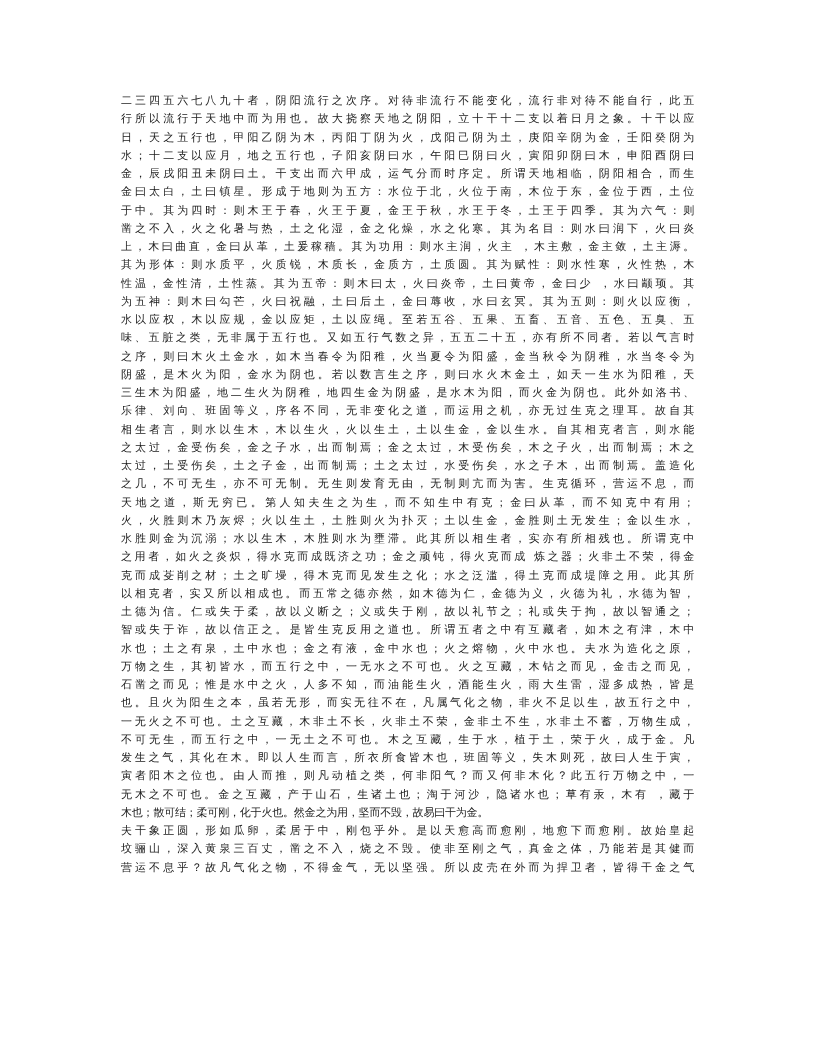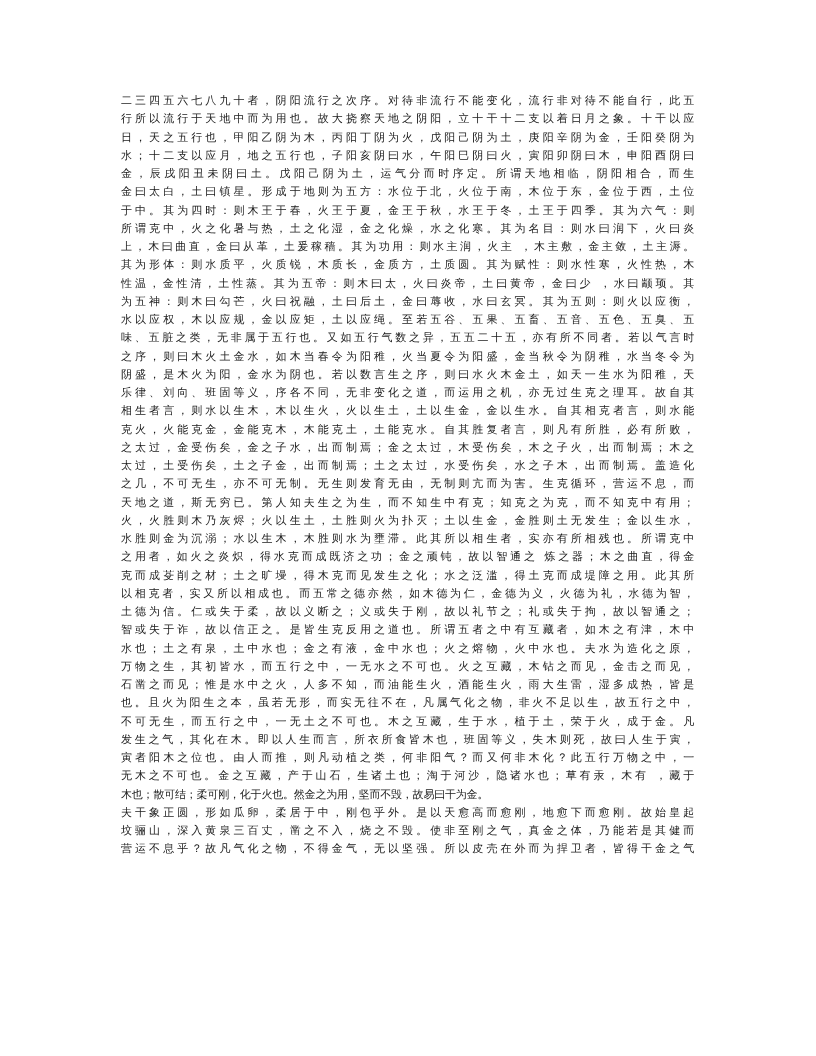--- a/index.html
+++ b/index.html
@@ -28,50 +28,51 @@
 </style>
 </head>
 <body>
 
 <div class="page">
   <div id="p1">
       <span class="line">二三四五六七八九十者，阴阳流行之次序。对待非流行不能变化，流行非对待不能自行，此五</span>
       <span class="line">行所以流行于天地中而为用也。故大挠察天地之阴阳，立十干十二支以着日月之象。十干以应</span>
       <span class="line">日，天之五行也，甲阳乙阴为木，丙阳丁阴为火，戊阳己阴为土，庚阳辛阴为金，壬阳癸阴为</span>
       <span class="line">水；十二支以应月，地之五行也，子阳亥阴曰水，午阳巳阴曰火，寅阳卯阴曰木，申阳酉阴曰</span>
-      <span class="line">金，辰戌阳丑未阴曰土。戊阳己阴为土，运气分而时序定。所谓天地相临，阴阳相合，而生</span>
+      <span class="line">金，辰戌阳丑未阴曰土。干支出而六甲成，运气分而时序定。所谓天地相临，阴阳相合，而生</span>
       <span class="line">金曰太白，土曰镇星。形成于地则为五方：水位于北，火位于南，木位于东，金位于西，土位</span>
       <span class="line">于中。其为四时：则木王于春，火王于夏，金王于秋，水王于冬，土王于四季。其为六气：则</span>
-      <span class="line">所谓克中，火之化暑与热，土之化湿，金之化燥，水之化寒。其为名目：则水曰润下，火曰炎</span>
+      <span class="line">凿之不入，火之化暑与热，土之化湿，金之化燥，水之化寒。其为名目：则水曰润下，火曰炎</span>
       <span class="line">上，木曰曲直，金曰从革，土爰稼穑。其为功用：则水主润，火主 ，木主敷，金主敛，土主溽。</span>
       <span class="line">其为形体：则水质平，火质锐，木质长，金质方，土质圆。其为赋性：则水性寒，火性热，木</span>
       <span class="line">性温，金性清，土性蒸。其为五帝：则木曰太，火曰炎帝，土曰黄帝，金曰少 ，水曰颛顼。其</span>
       <span class="line">为五神：则木曰勾芒，火曰祝融，土曰后土，金曰蓐收，水曰玄冥。其为五则：则火以应衡，</span>
       <span class="line">水以应权，木以应规，金以应矩，土以应绳。至若五谷、五果、五畜、五音、五色、五臭、五</span>
       <span class="line">味、五脏之类，无非属于五行也。又如五行气数之异，五五二十五，亦有所不同者。若以气言时</span>
       <span class="line">之序，则曰木火土金水，如木当春令为阳稚，火当夏令为阳盛，金当秋令为阴稚，水当冬令为</span>
       <span class="line">阴盛，是木火为阳，金水为阴也。若以数言生之序，则曰水火木金土，如天一生水为阳稚，天</span>
+      <span class="line">三生木为阳盛，地二生火为阴稚，地四生金为阴盛，是水木为阳，而火金为阴也。此外如洛书、</span>
       <span class="line">乐律、刘向、班固等义，序各不同，无非变化之道，而运用之机，亦无过生克之理耳。故自其</span>
       <span class="line">相生者言，则水以生木，木以生火，火以生土，土以生金，金以生水。自其相克者言，则水能</span>
-      <span class="line">克火，火能克金，金能克木，木能克土，土能克水。自其胜复者言，则凡有所胜，必有所败，</span>
       <span class="line">之太过，金受伤矣，金之子水，出而制焉；金之太过，木受伤矣，木之子火，出而制焉；木之</span>
       <span class="line">太过，土受伤矣，土之子金，出而制焉；土之太过，水受伤矣，水之子木，出而制焉。盖造化</span>
       <span class="line">之几，不可无生，亦不可无制。无生则发育无由，无制则亢而为害。生克循环，营运不息，而</span>
-      <span class="line">天地之道，斯无穷已。第人知夫生之为生，而不知生中有克；知克之为克，而不知克中有用；</span>
+      <span class="line">天地之道，斯无穷已。第人知夫生之为生，而不知生中有克；金曰从革，而不知克中有用；</span>
       <span class="line">火，火胜则木乃灰烬；火以生土，土胜则火为扑灭；土以生金，金胜则土无发生；金以生水，</span>
       <span class="line">水胜则金为沉溺；水以生木，木胜则水为壅滞。此其所以相生者，实亦有所相残也。所谓克中</span>
-      <span class="line">之用者，如火之炎炽，得水克而成既济之功；金之顽钝，故以智通之 炼之器；木之曲直，得金</span>
+      <span class="line">之用者，如火之炎炽，得水克而成既济之功；金之顽钝，得火克而成 炼之器；火非土不荣，得金</span>
       <span class="line">克而成芟削之材；土之旷墁，得木克而见发生之化；水之泛滥，得土克而成堤障之用。此其所</span>
       <span class="line">以相克者，实又所以相成也。而五常之德亦然，如木德为仁，金德为义，火德为礼，水德为智，</span>
       <span class="line">土德为信。仁或失于柔，故以义断之；义或失于刚，故以礼节之；礼或失于拘，故以智通之；</span>
       <span class="line">智或失于诈，故以信正之。是皆生克反用之道也。所谓五者之中有互藏者，如木之有津，木中</span>
       <span class="line">水也；土之有泉，土中水也；金之有液，金中水也；火之熔物，火中水也。夫水为造化之原，</span>
       <span class="line">万物之生，其初皆水，而五行之中，一无水之不可也。火之互藏，木钻之而见，金击之而见，</span>
       <span class="line">石凿之而见；惟是水中之火，人多不知，而油能生火，酒能生火，雨大生雷，湿多成热，皆是</span>
       <span class="line">也。且火为阳生之本，虽若无形，而实无往不在，凡属气化之物，非火不足以生，故五行之中，</span>
+      <span class="line">一无火之不可也。土之互藏，木非土不长，火非土不荣，金非土不生，水非土不蓄，万物生成，</span>
       <span class="line">不可无生，而五行之中，一无土之不可也。木之互藏，生于水，植于土，荣于火，成于金。凡</span>
       <span class="line">发生之气，其化在木。即以人生而言，所衣所食皆木也，班固等义，失木则死，故曰人生于寅，</span>
       <span class="line">寅者阳木之位也。由人而推，则凡动植之类，何非阳气？而又何非木化？此五行万物之中，一</span>
       <span class="line">无木之不可也。金之互藏，产于山石，生诸土也；淘于河沙，隐诸水也；草有汞，木有 ，藏于</span>
       <span class="line last">木也；散可结；柔可刚，化于火也。然金之为用，坚而不毁，故易曰干为金。</span>
     </div>
   <div id="p2">
       <span class="line">夫干象正圆，形如瓜卵，柔居于中，刚包乎外。是以天愈高而愈刚，地愈下而愈刚。故始皇起</span>
       <span class="line">坟骊山，深入黄泉三百丈，凿之不入，烧之不毁。使非至刚之气，真金之体，乃能若是其健而</span>
       <span class="line">营运不息乎？故凡气化之物，不得金气，无以坚强。所以皮壳在外而为捍卫者，皆得干金之气</span>

